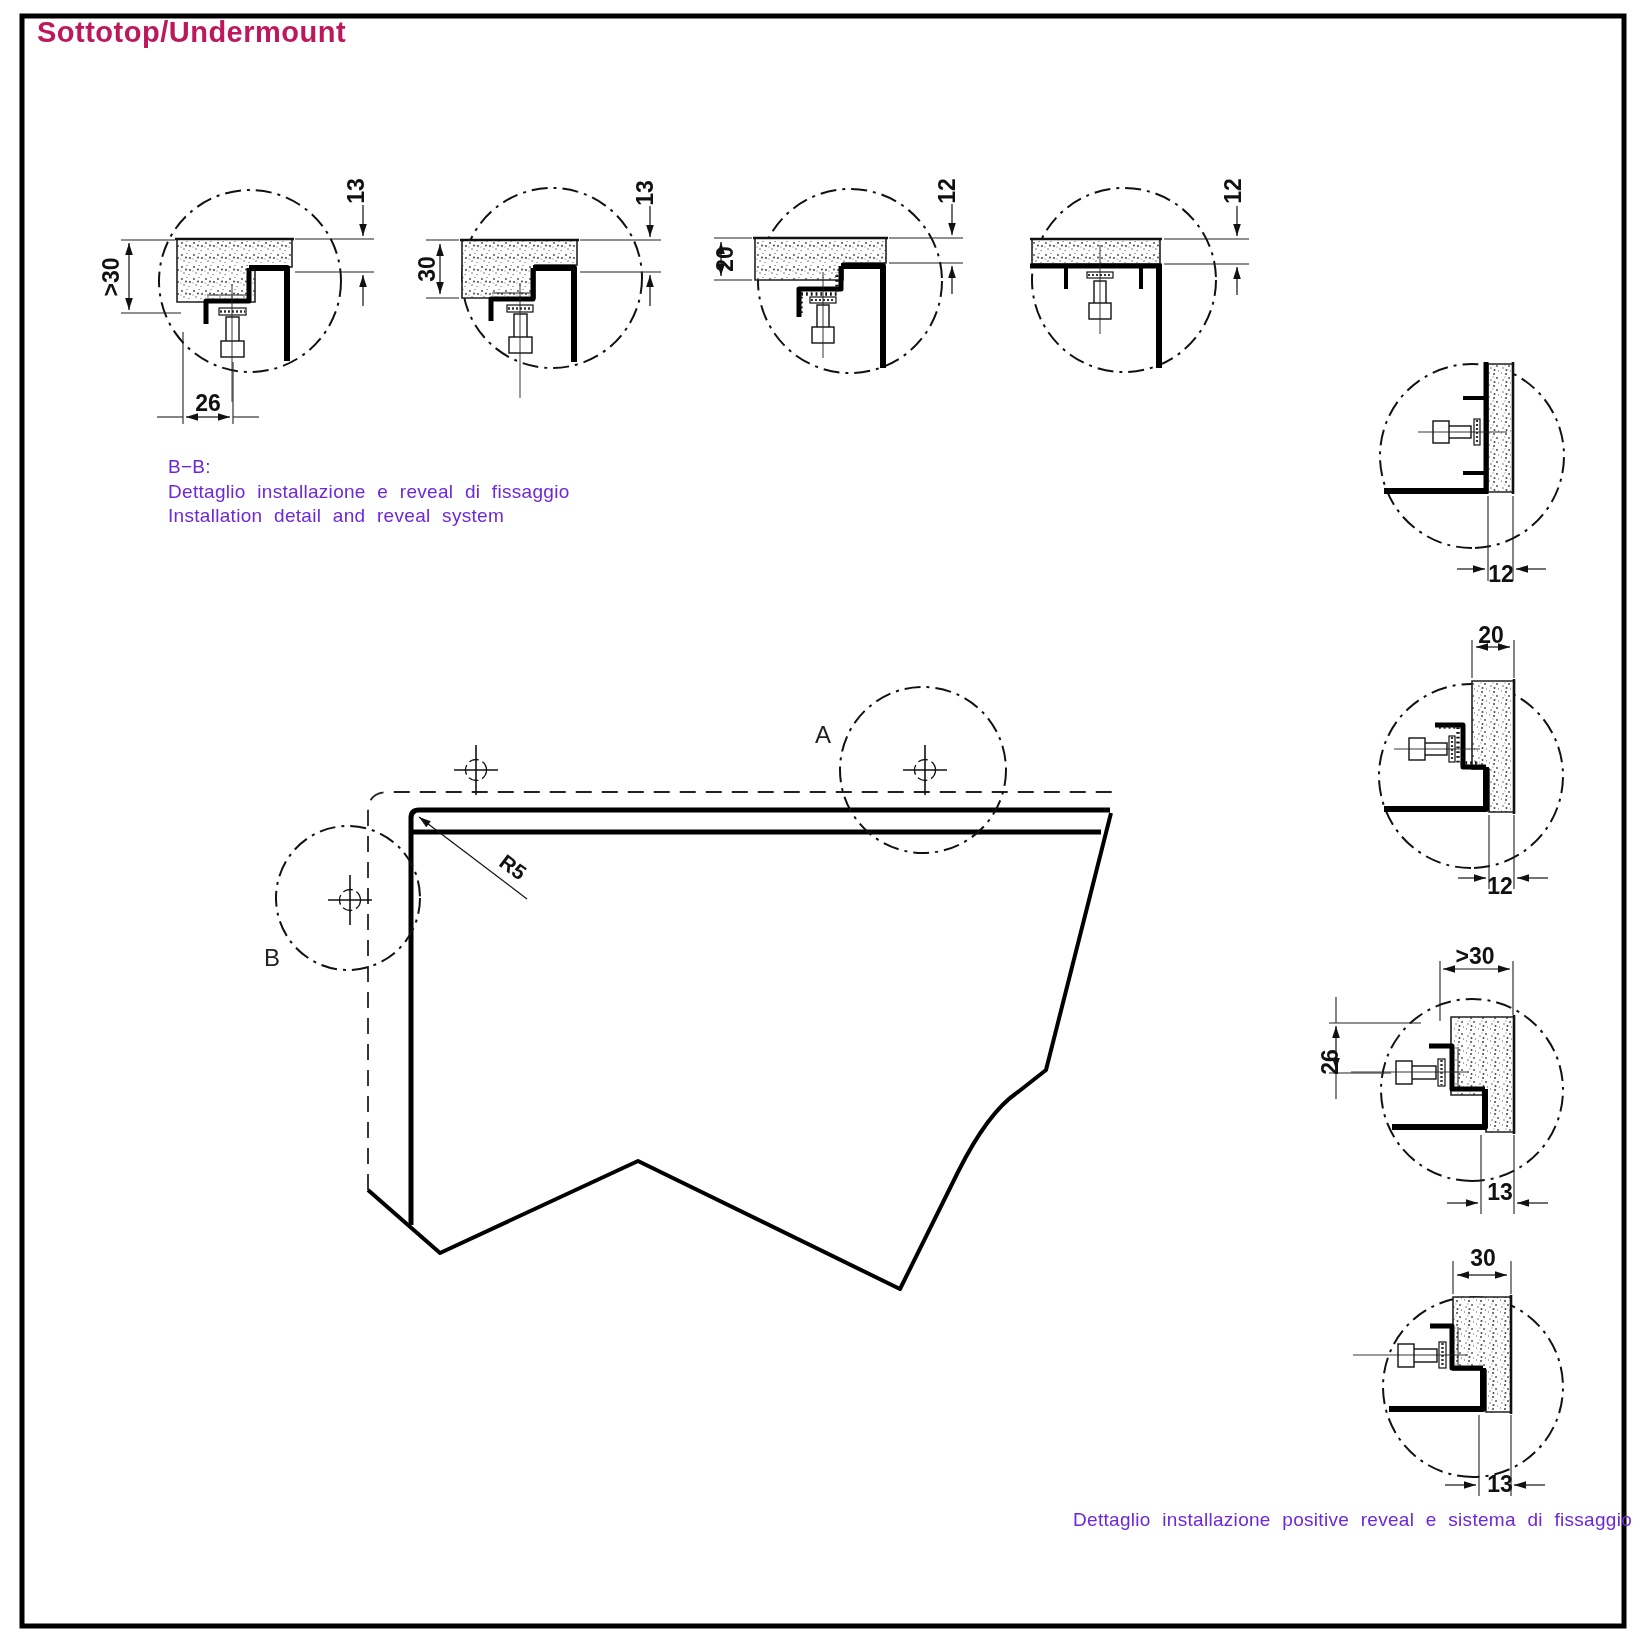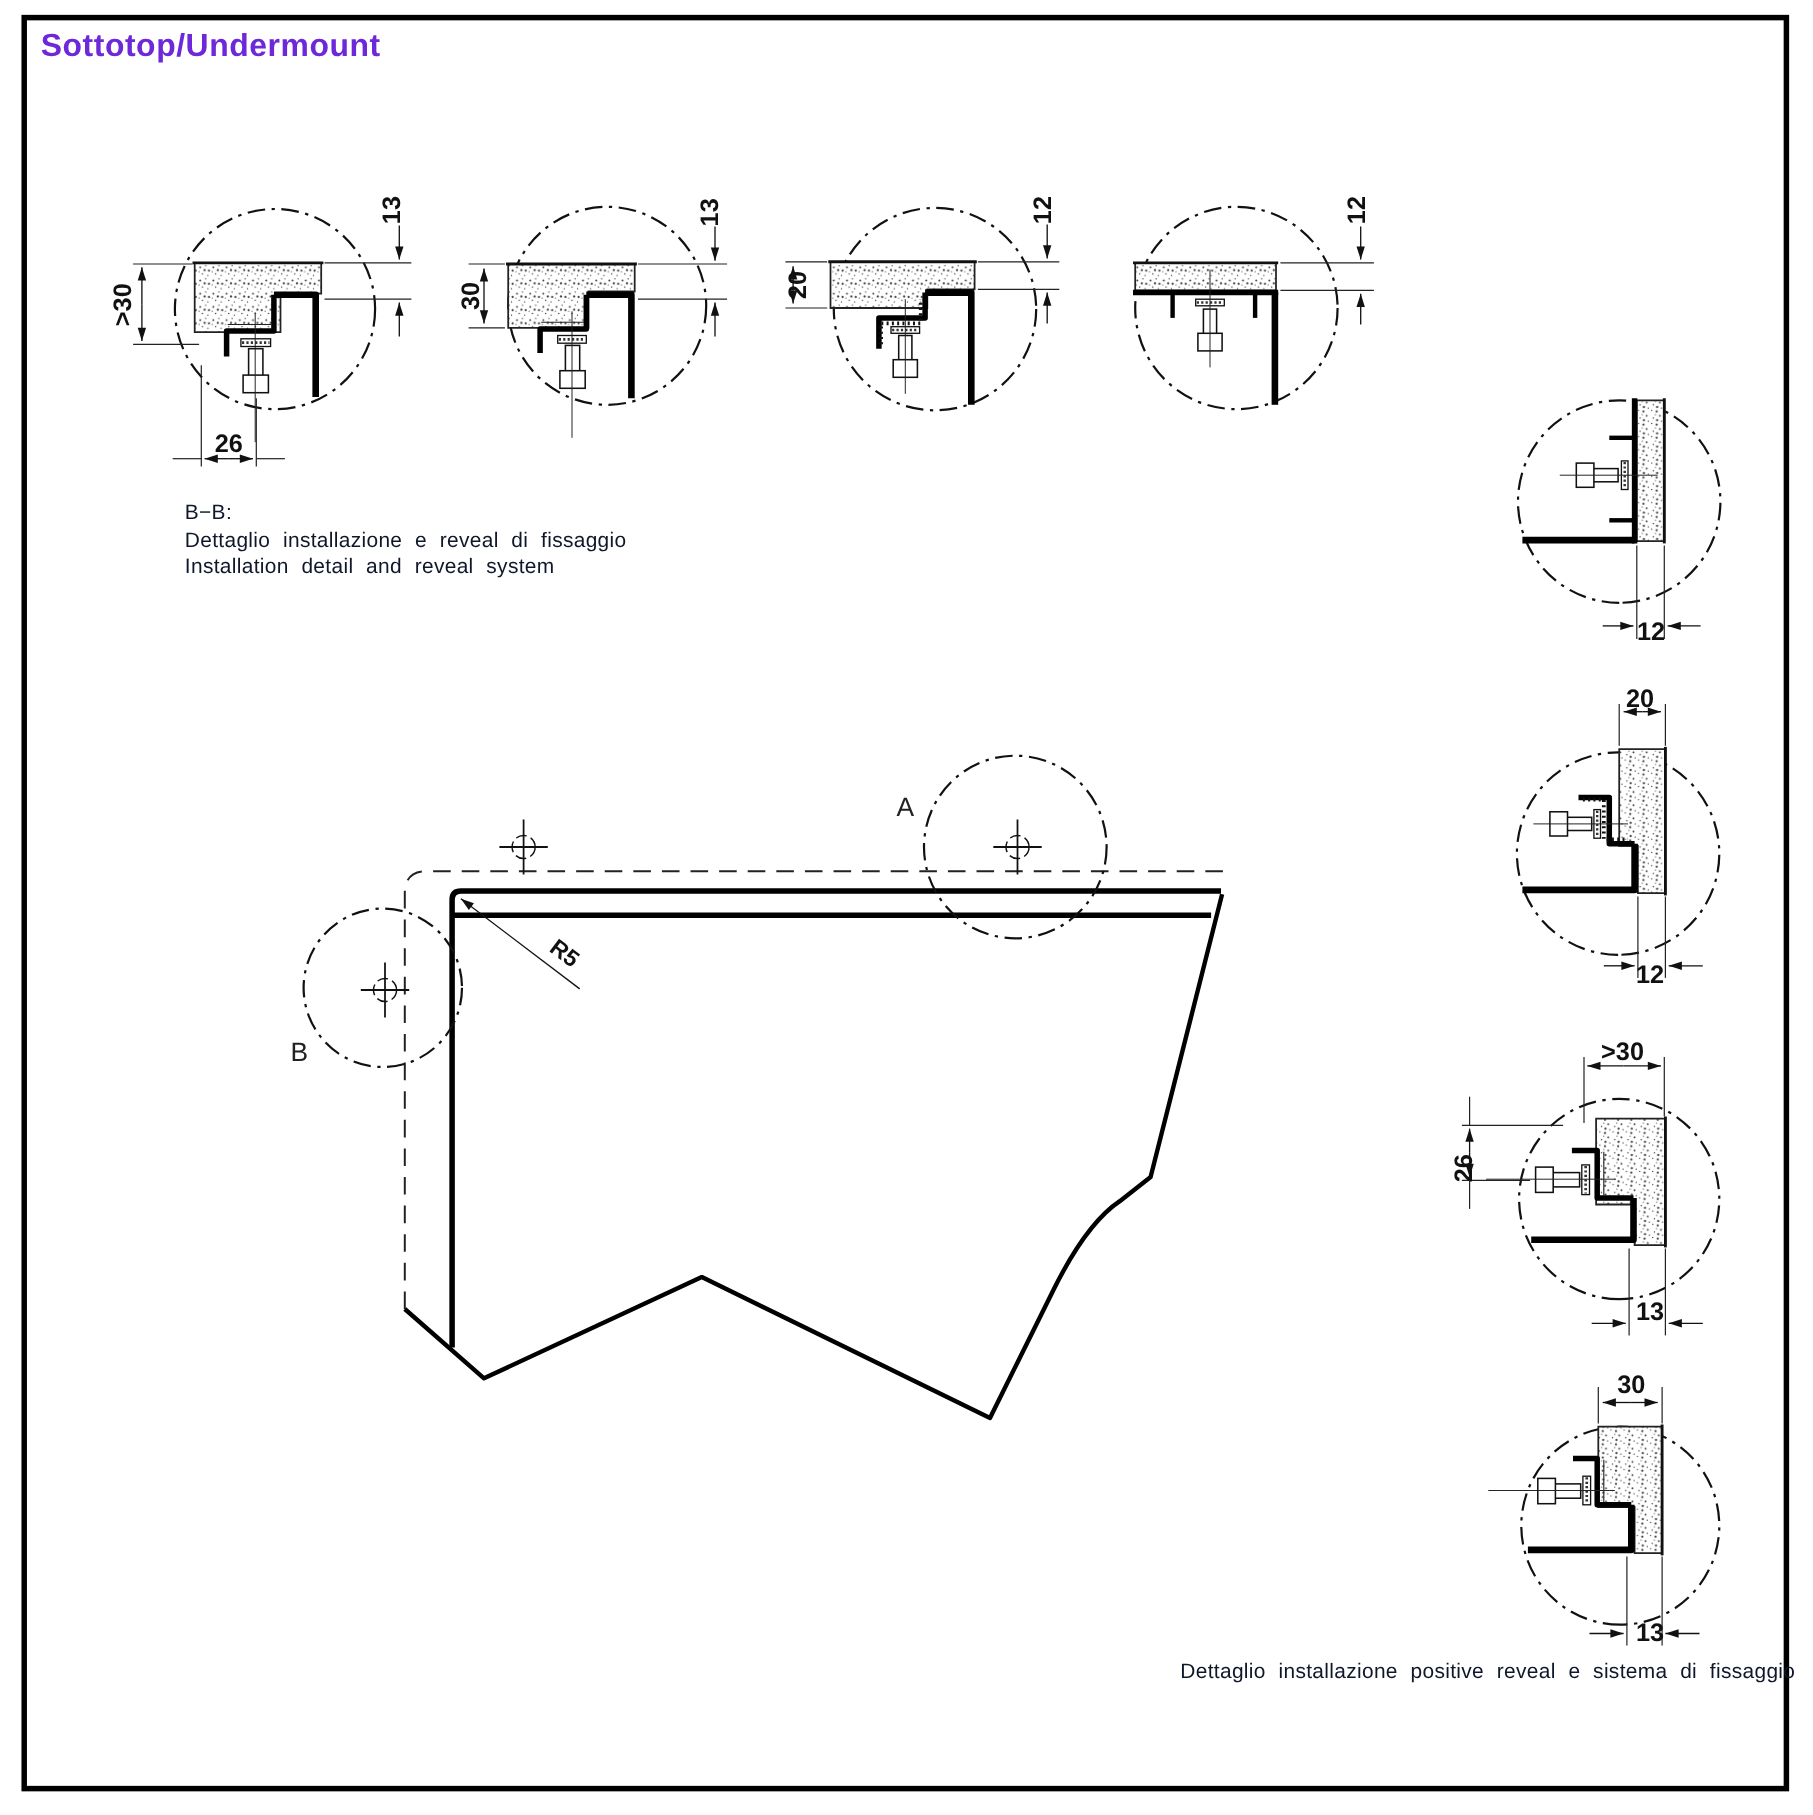--- a/index.html
+++ b/index.html
@@ -1,21 +1,21 @@
 <!DOCTYPE html>
 <html><head>
 <meta charset="utf-8">
 <style>
   html,body{margin:0;padding:0;background:#fff;}
   #page{position:relative;width:1648px;height:1650px;background:#ffffff;overflow:hidden;
         font-family:"Liberation Sans",sans-serif;color:#111;}
-  #page-title{position:absolute;left:37px;top:26px;font-size:29px;font-weight:bold;
-        letter-spacing:.5px;color:#6d28d9;}
+  #page-title{position:absolute;left:37px;top:16px;font-size:29px;font-weight:bold;
+        letter-spacing:.5px;color:#be185d;}
   svg.drawing{position:absolute;left:0;top:0;}
-  .caption{position:absolute;font-size:19px;line-height:24px;color:#0f172a;
+  .caption{position:absolute;font-size:19px;line-height:24px;color:#6d28d9;
         letter-spacing:.3px;word-spacing:6px;white-space:nowrap;}
   .caption .cap-head{margin-bottom:1px;}
   svg text{font-family:"Liberation Sans",sans-serif;}
   .dimtxt{font-size:23px;font-weight:bold;fill:#111;text-anchor:middle;dominant-baseline:central;}
   .plantxt{font-size:24px;font-weight:normal;fill:#222;text-anchor:middle;dominant-baseline:central;}
   .rtxt{font-size:21px;font-weight:bold;fill:#111;text-anchor:middle;dominant-baseline:central;}
 </style>
 </head>
 <body>
 

